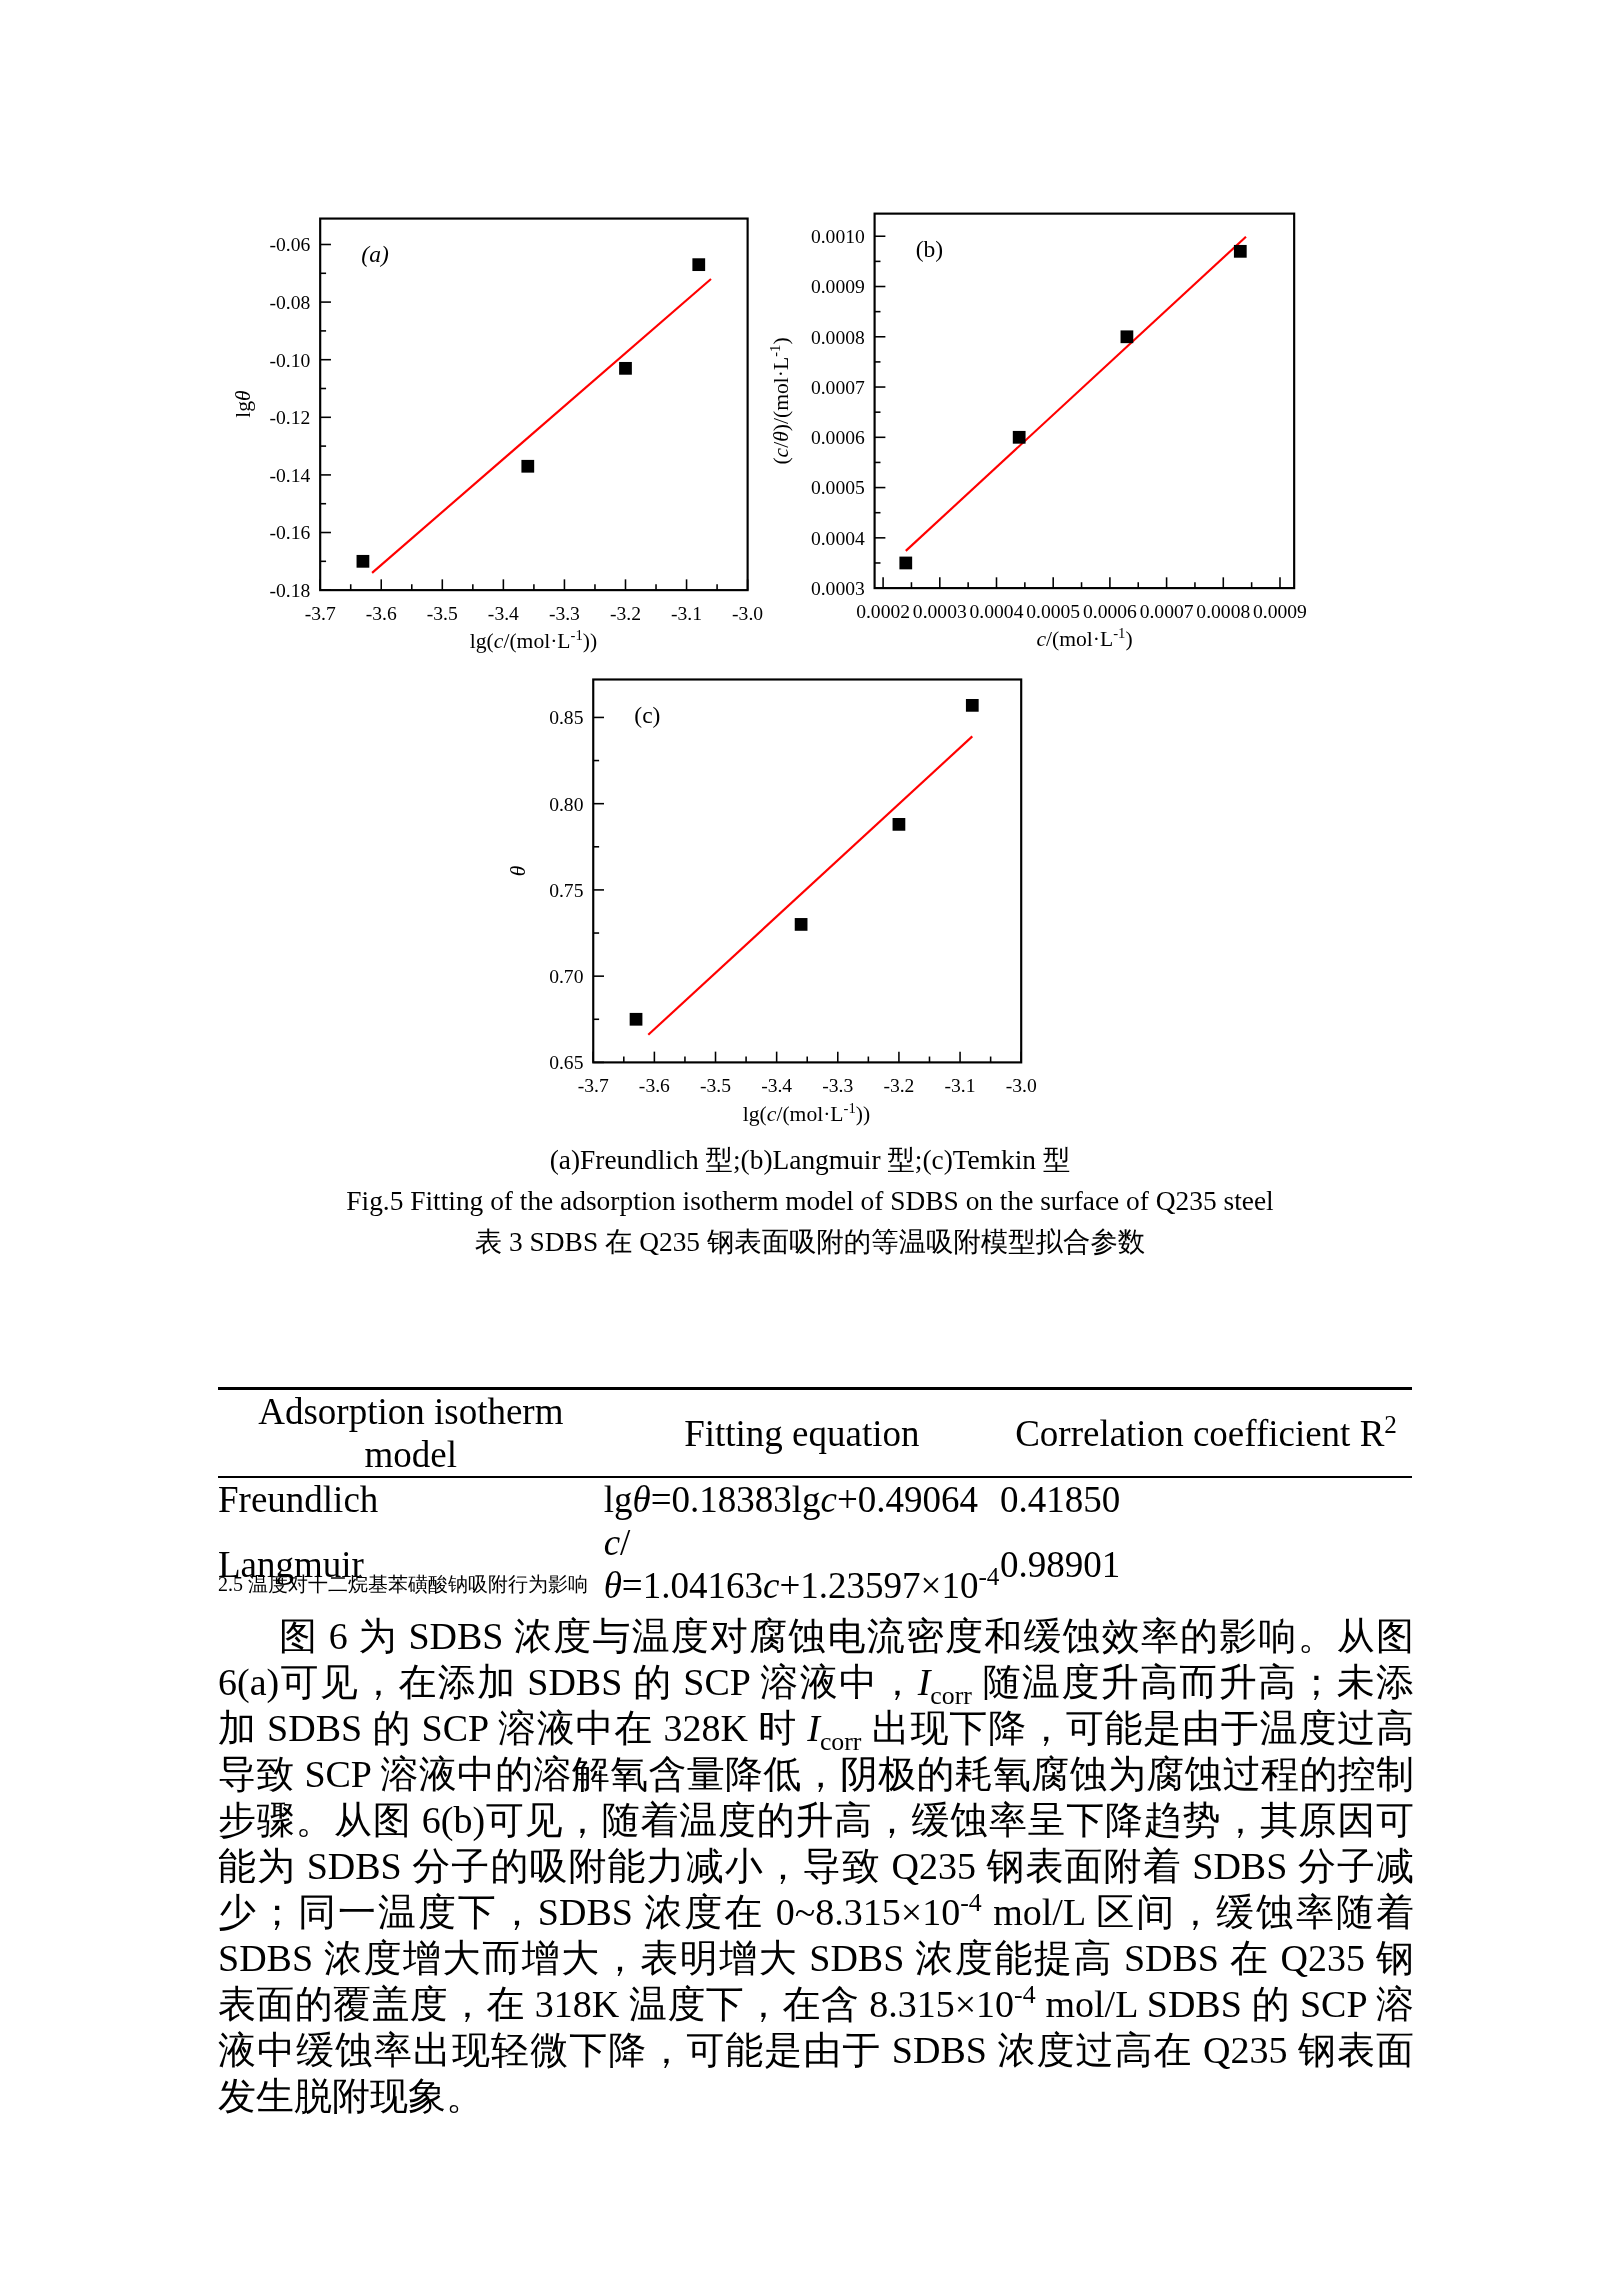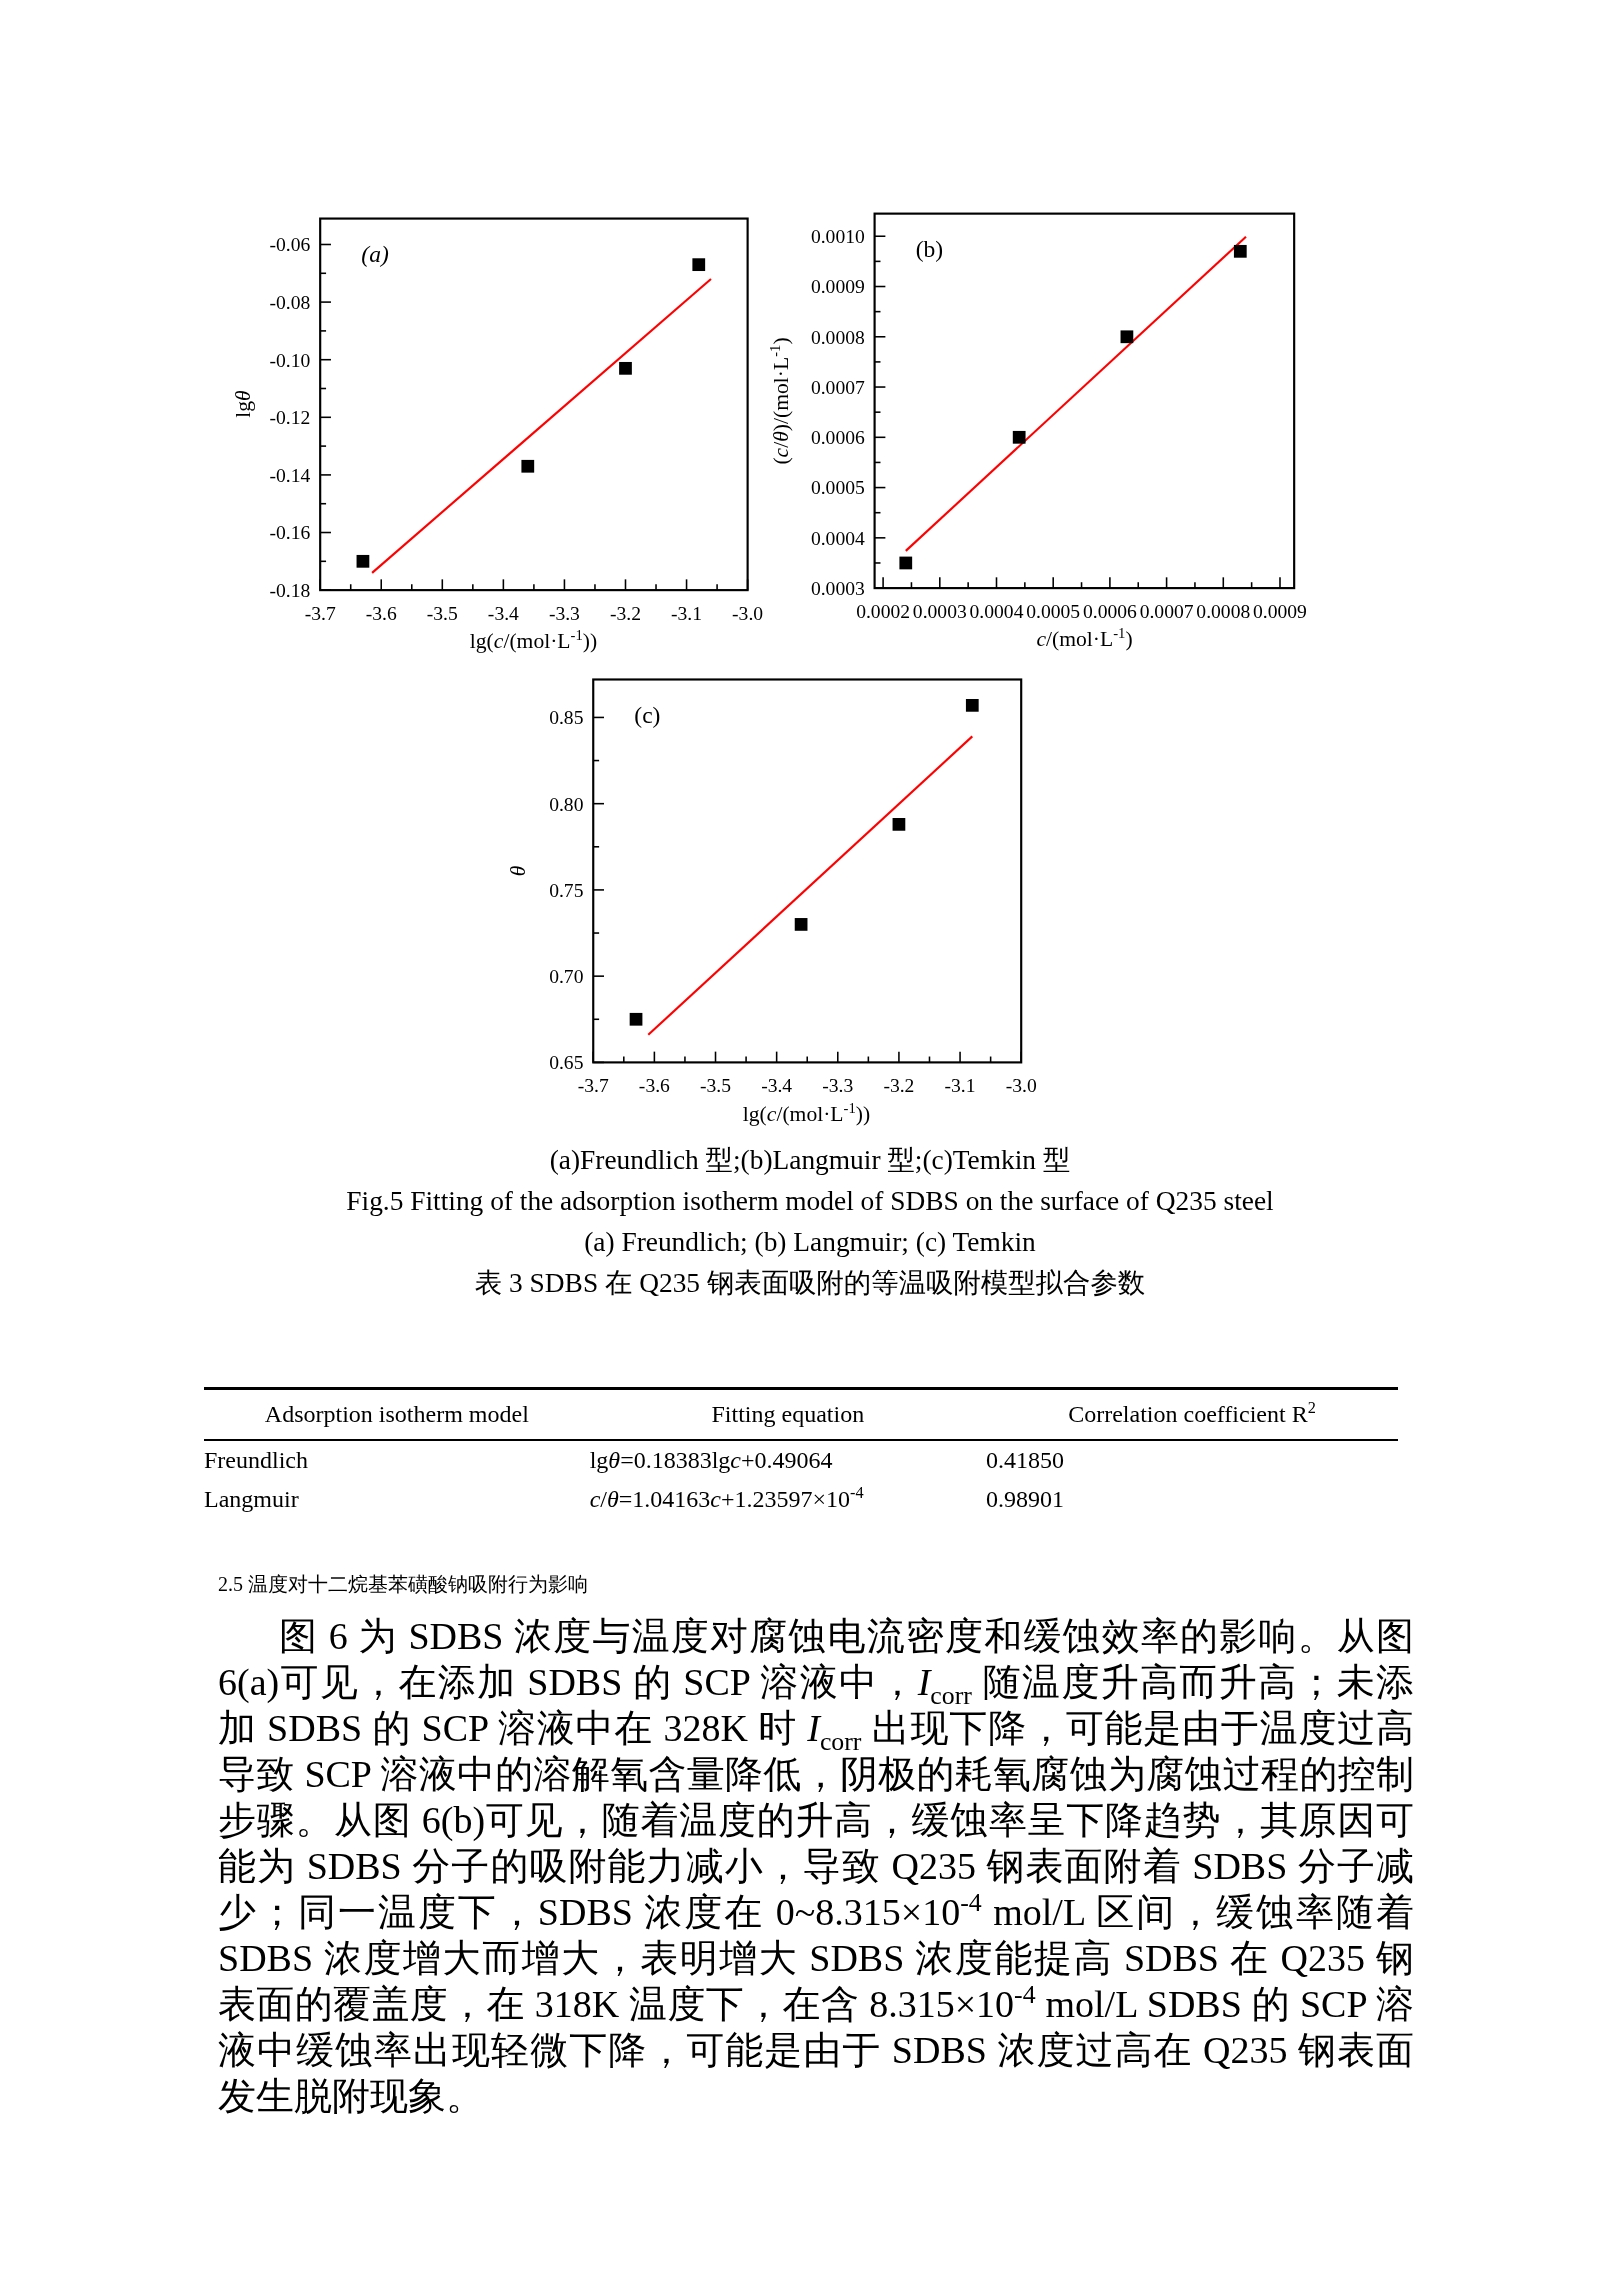--- a/index.html
+++ b/index.html
@@ -11,22 +11,22 @@
   .chart text.plabel{font-size:24px}
   .chart.chart-a text.plabel{font-style:italic}
   .axlabel{position:absolute;font-size:21.6px;white-space:nowrap;line-height:25.5px}
   .xlab{width:431px;text-align:center}
   .ylab{transform:translate(-50%,-50%) rotate(-90deg)}
   .it{font-style:italic}
   .sp{vertical-align:super;font-size:68%;line-height:0}
   .sb{vertical-align:sub;font-size:68%;line-height:0}
   .captions{position:absolute;left:0;top:1140px;width:1620px;text-align:center;
             font-size:27.4px;line-height:41px}
-  .ptable{position:absolute;left:204px;top:1387px;width:1194px;border-collapse:collapse;
-          font-size:24px}
+  .ptable{position:absolute;left:218px;top:1387px;width:1194px;border-collapse:collapse;
+          font-size:37px}
   .ptable th{font-weight:normal;height:49px;border-top:3.9px solid #000;border-bottom:2.9px solid #000;text-align:center;padding:0}
   .ptable td{text-align:left;height:39px;padding:0}
   .ptable tr.last td{height:43px;border-bottom:3.9px solid #000}
   .sec-heading{position:absolute;left:218px;top:1571px;width:1196px;font-size:20px;font-weight:normal}
   .body-par{position:absolute;left:218px;top:1613px;width:1196px;font-size:38px;line-height:46px;
             text-align:justify;text-indent:61px}
 </style>
 </head>
 <body>
 
@@ -196,21 +196,20 @@
         <rect x="485.5571428571428" y="92.91891891891896" width="13" height="13" fill="#000000"></rect>
         <text x="147" y="117" class="plabel">(c)</text>
       </svg>
       <div class="axlabel xlab" style="left: 101px; top: 494px;"><span>lg(</span><span class="it">c</span><span>/(mol·L</span><span class="sp">-1</span><span>))</span></div>
       <div class="axlabel ylab" style="left: 29px; top: 263px;"><span class="it">θ</span></div>
     </div>
 
   <div class="captions">
     <div>(a)Freundlich 型;(b)Langmuir 型;(c)Temkin 型</div>
     <div>Fig.5 Fitting of the adsorption isotherm model of SDBS on the surface of Q235 steel</div>
-    <div>(a) Freundlich; (b) Langmuir; (c) Temkin</div>
     <div>表 3 SDBS 在 Q235 钢表面吸附的等温吸附模型拟合参数</div>
   </div>
 
   <table class="ptable">
     <colgroup>
         <col style="width:32.3%">
         <col style="width:33.2%">
         <col style="width:34.5%">
       </colgroup>
     <thead>

